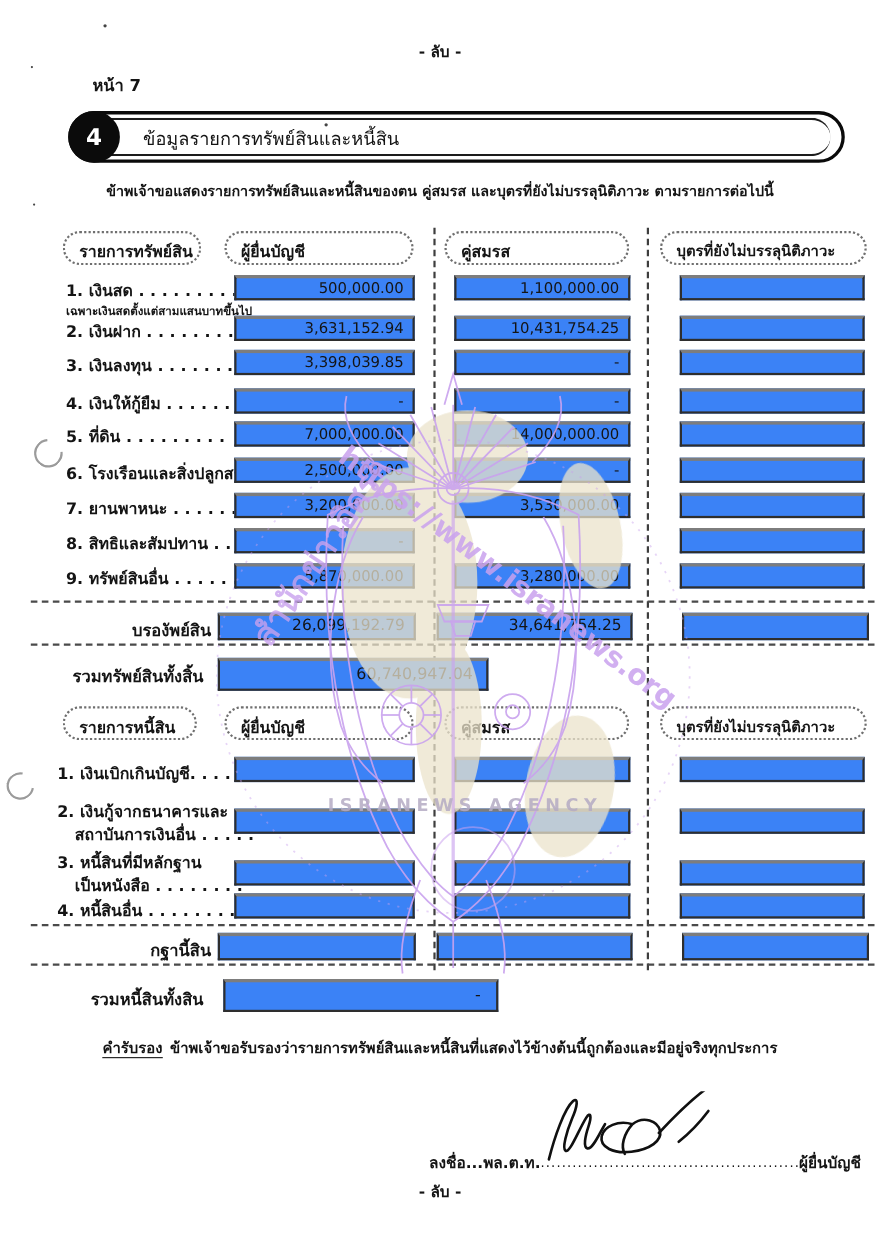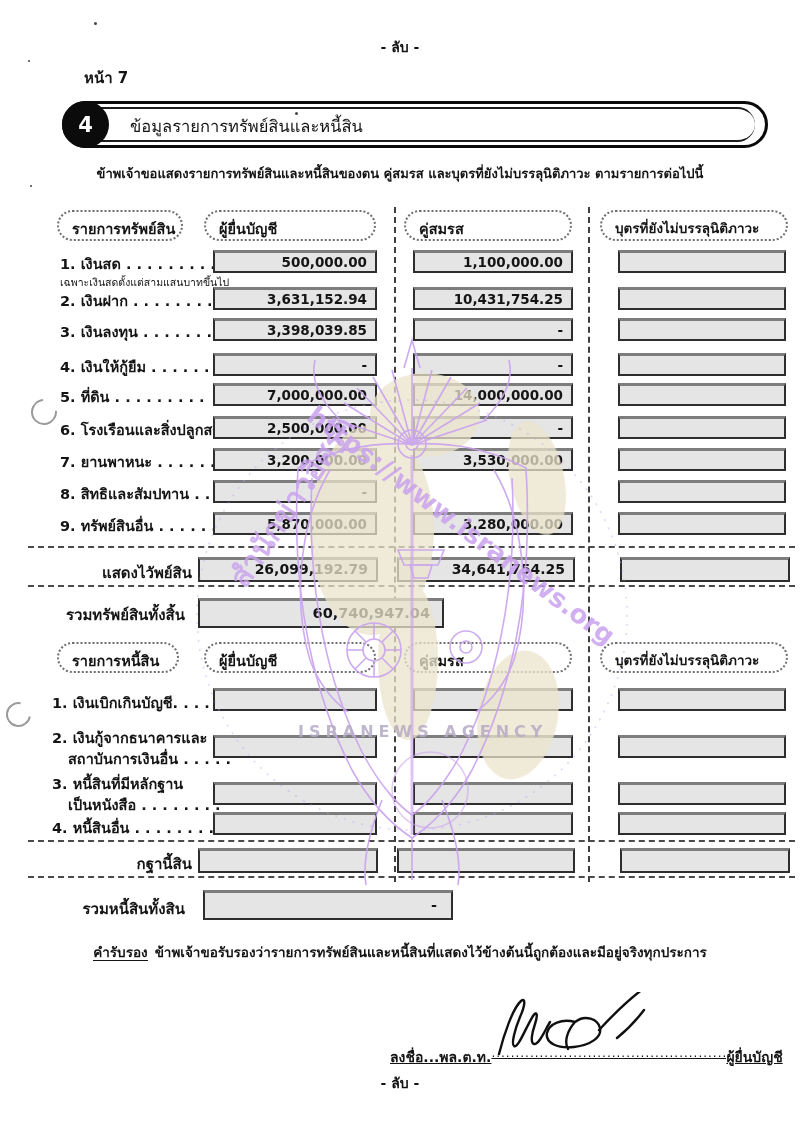--- a/index.html
+++ b/index.html
@@ -1,29 +1,29 @@
 <!DOCTYPE html>
 <html style="--wm-line: #c9a2ee; --wm-fill: #ebe3cb; --wm-text: #b4abc4;"><head>
 <meta charset="utf-8">
 <style>
   html,body{margin:0;padding:0;background:#e8e8e8;}
   #page{position:relative;width:800px;height:1132px;background:#ffffff;margin:0 auto;
         font-family:"DejaVu Sans","Liberation Sans",sans-serif;color:#141414;overflow:hidden;}
   
-  .vbox,.tbox,.gbox{position:absolute;box-sizing:border-box;background:#e5e5e5;
+  .vbox,.tbox,.gbox{position:absolute;box-sizing:border-box;background:#3b82f6;
         border:2px solid #2e2e2e;border-top:3px solid #7d7d7d;
-        font-size:13.5px;font-weight:700;text-align:right;padding:1px 8px 0 16px;z-index:2;}
+        font-size:13.5px;font-weight:400;text-align:right;padding:1px 8px 0 16px;z-index:2;}
   .vbox{height:23px;}
   .tbox{height:25px;font-size:14px;}
   .gbox{height:30px;font-size:14.5px;padding-top:4px;}
   .c1{left:213px;width:164px}.c2{left:413px;width:160px}.c3{left:618px;width:168px}
   .t1{left:198px;width:180px}.t2{left:397px;width:178px}.t3{left:620px;width:170px}
   
   .row-label{position:absolute;font-size:14.5px;font-weight:600;white-space:nowrap;z-index:2;}
-  .row-note{position:absolute;font-size:10.5px;font-weight:400;white-space:nowrap;z-index:2;}
+  .row-note{position:absolute;font-size:10.5px;font-weight:700;white-space:nowrap;z-index:2;}
   .total-label{position:absolute;font-size:15px;font-weight:600;text-align:right;white-space:nowrap;z-index:2;}
   
   .pill{position:absolute;height:31px;box-sizing:border-box;border:2px dotted #6f6f6f;border-radius:16px;
         font-size:14.5px;font-weight:700;padding:5px 10px 0 13px;background:transparent;z-index:2;white-space:nowrap;}
   
   .vline{position:absolute;width:0;border-left:2px dashed #3e3e3e;z-index:1;}
   .hline{position:absolute;height:0;border-top:2.5px dashed #4a4a4a;z-index:1;}
   
   #section-bar{position:absolute;left:62px;top:101px;width:706px;height:47px;box-sizing:border-box;
         border:3px solid #0a0a0a;border-radius:25px;z-index:2;}
@@ -41,21 +41,21 @@
   #watermark{position:absolute;inset:0;z-index:5;pointer-events:none;}
   .wm-rot-thai{position:absolute;left:193px;top:478px;font-size:30px;font-weight:600;
         color:var(--wm-line,#c9a2ee);opacity:.8;transform:rotate(-56deg);white-space:nowrap;}
   .wm-rot-url{position:absolute;left:320px;top:400px;font-size:26px;font-weight:600;
         color:var(--wm-line,#c9a2ee);opacity:.85;transform:rotate(37deg);transform-origin:left top;white-space:nowrap;}
   .wm-agency{position:absolute;left:298px;top:722px;font-size:16px;font-weight:700;letter-spacing:5px;
         color:var(--wm-text,#b4abc4);opacity:.85;white-space:nowrap;}
   
   #certification{position:absolute;left:40px;right:40px;top:941px;text-align:center;font-size:13.5px;font-weight:600;z-index:2;}
   #certification .cert-head{border-bottom:1.5px solid #141414;margin-right:7px;font-weight:700;}
-  #sig-line{position:absolute;left:390px;top:1046px;display:flex;align-items:flex-start;font-size:14px;font-weight:600;z-index:6;text-decoration:underline;}
+  #sig-line{position:absolute;left:390px;top:1046px;display:flex;align-items:center;font-size:14px;font-weight:600;z-index:6;}
   #sig-dots{display:inline-block;width:235px;overflow:hidden;font-size:12px;letter-spacing:1px;font-weight:400;}
   #sig-svg{position:absolute;left:472px;top:992px;z-index:6;}
   #class-top{position:absolute;left:0;right:0;top:36px;text-align:center;font-size:14px;font-weight:600;z-index:2;}
   #class-bottom{position:absolute;left:0;right:0;top:1072px;text-align:center;font-size:14px;font-weight:600;z-index:2;}
   #page-number{position:absolute;left:84px;top:66px;font-size:15px;font-weight:600;z-index:2;}
   #intro-text{position:absolute;left:0;right:0;top:163px;text-align:center;font-size:13px;font-weight:600;z-index:2;}
 </style>
 </head>
 <body>
 
@@ -124,21 +124,21 @@
   <div class="row-label" style="left:60px;top:482px">8. สิทธิและสัมปทาน . . .</div>
   <div class="vbox c1" style="top:480px">-</div>
   <div class="vbox c3" style="top:480px"></div>
 
   <div class="row-label" style="left:60px;top:514px">9. ทรัพย์สินอื่น . . . . . .</div>
   <div class="vbox c1" style="top:512px">5,870,000.00</div>
   <div class="vbox c2" style="top:512px">3,280,000.00</div>
   <div class="vbox c3" style="top:512px"></div>
 
   <div class="hline" style="left:28px;top:546px;width:767px"></div>
-  <div class="total-label" style="left:60px;top:561px;width:132px">แสดงไวัพย์สิน</div>
+  <div class="total-label" style="left:60px;top:561px;width:132px">บรองัพย์สิน</div>
   <div class="tbox t1" style="top:557px">26,099,192.79</div>
   <div class="tbox t2" style="top:557px">34,641,754.25</div>
   <div class="tbox t3" style="top:557px"></div>
   <div class="hline" style="left:28px;top:585px;width:767px"></div>
 
   <div class="total-label" style="left:55px;top:603px;width:130px">รวมทรัพย์สินทั้งสิ้น</div>
   <div class="gbox" style="left:198px;top:598px;width:246px;padding-right:12px">60,740,947.04</div>
 
   <div class="pill" style="left:57px;top:642px;width:122px">รายการหนี้สิน</div>
   <div class="pill" style="left:204px;top:642px;width:172px">ผู้ยื่นบัญชี</div>

